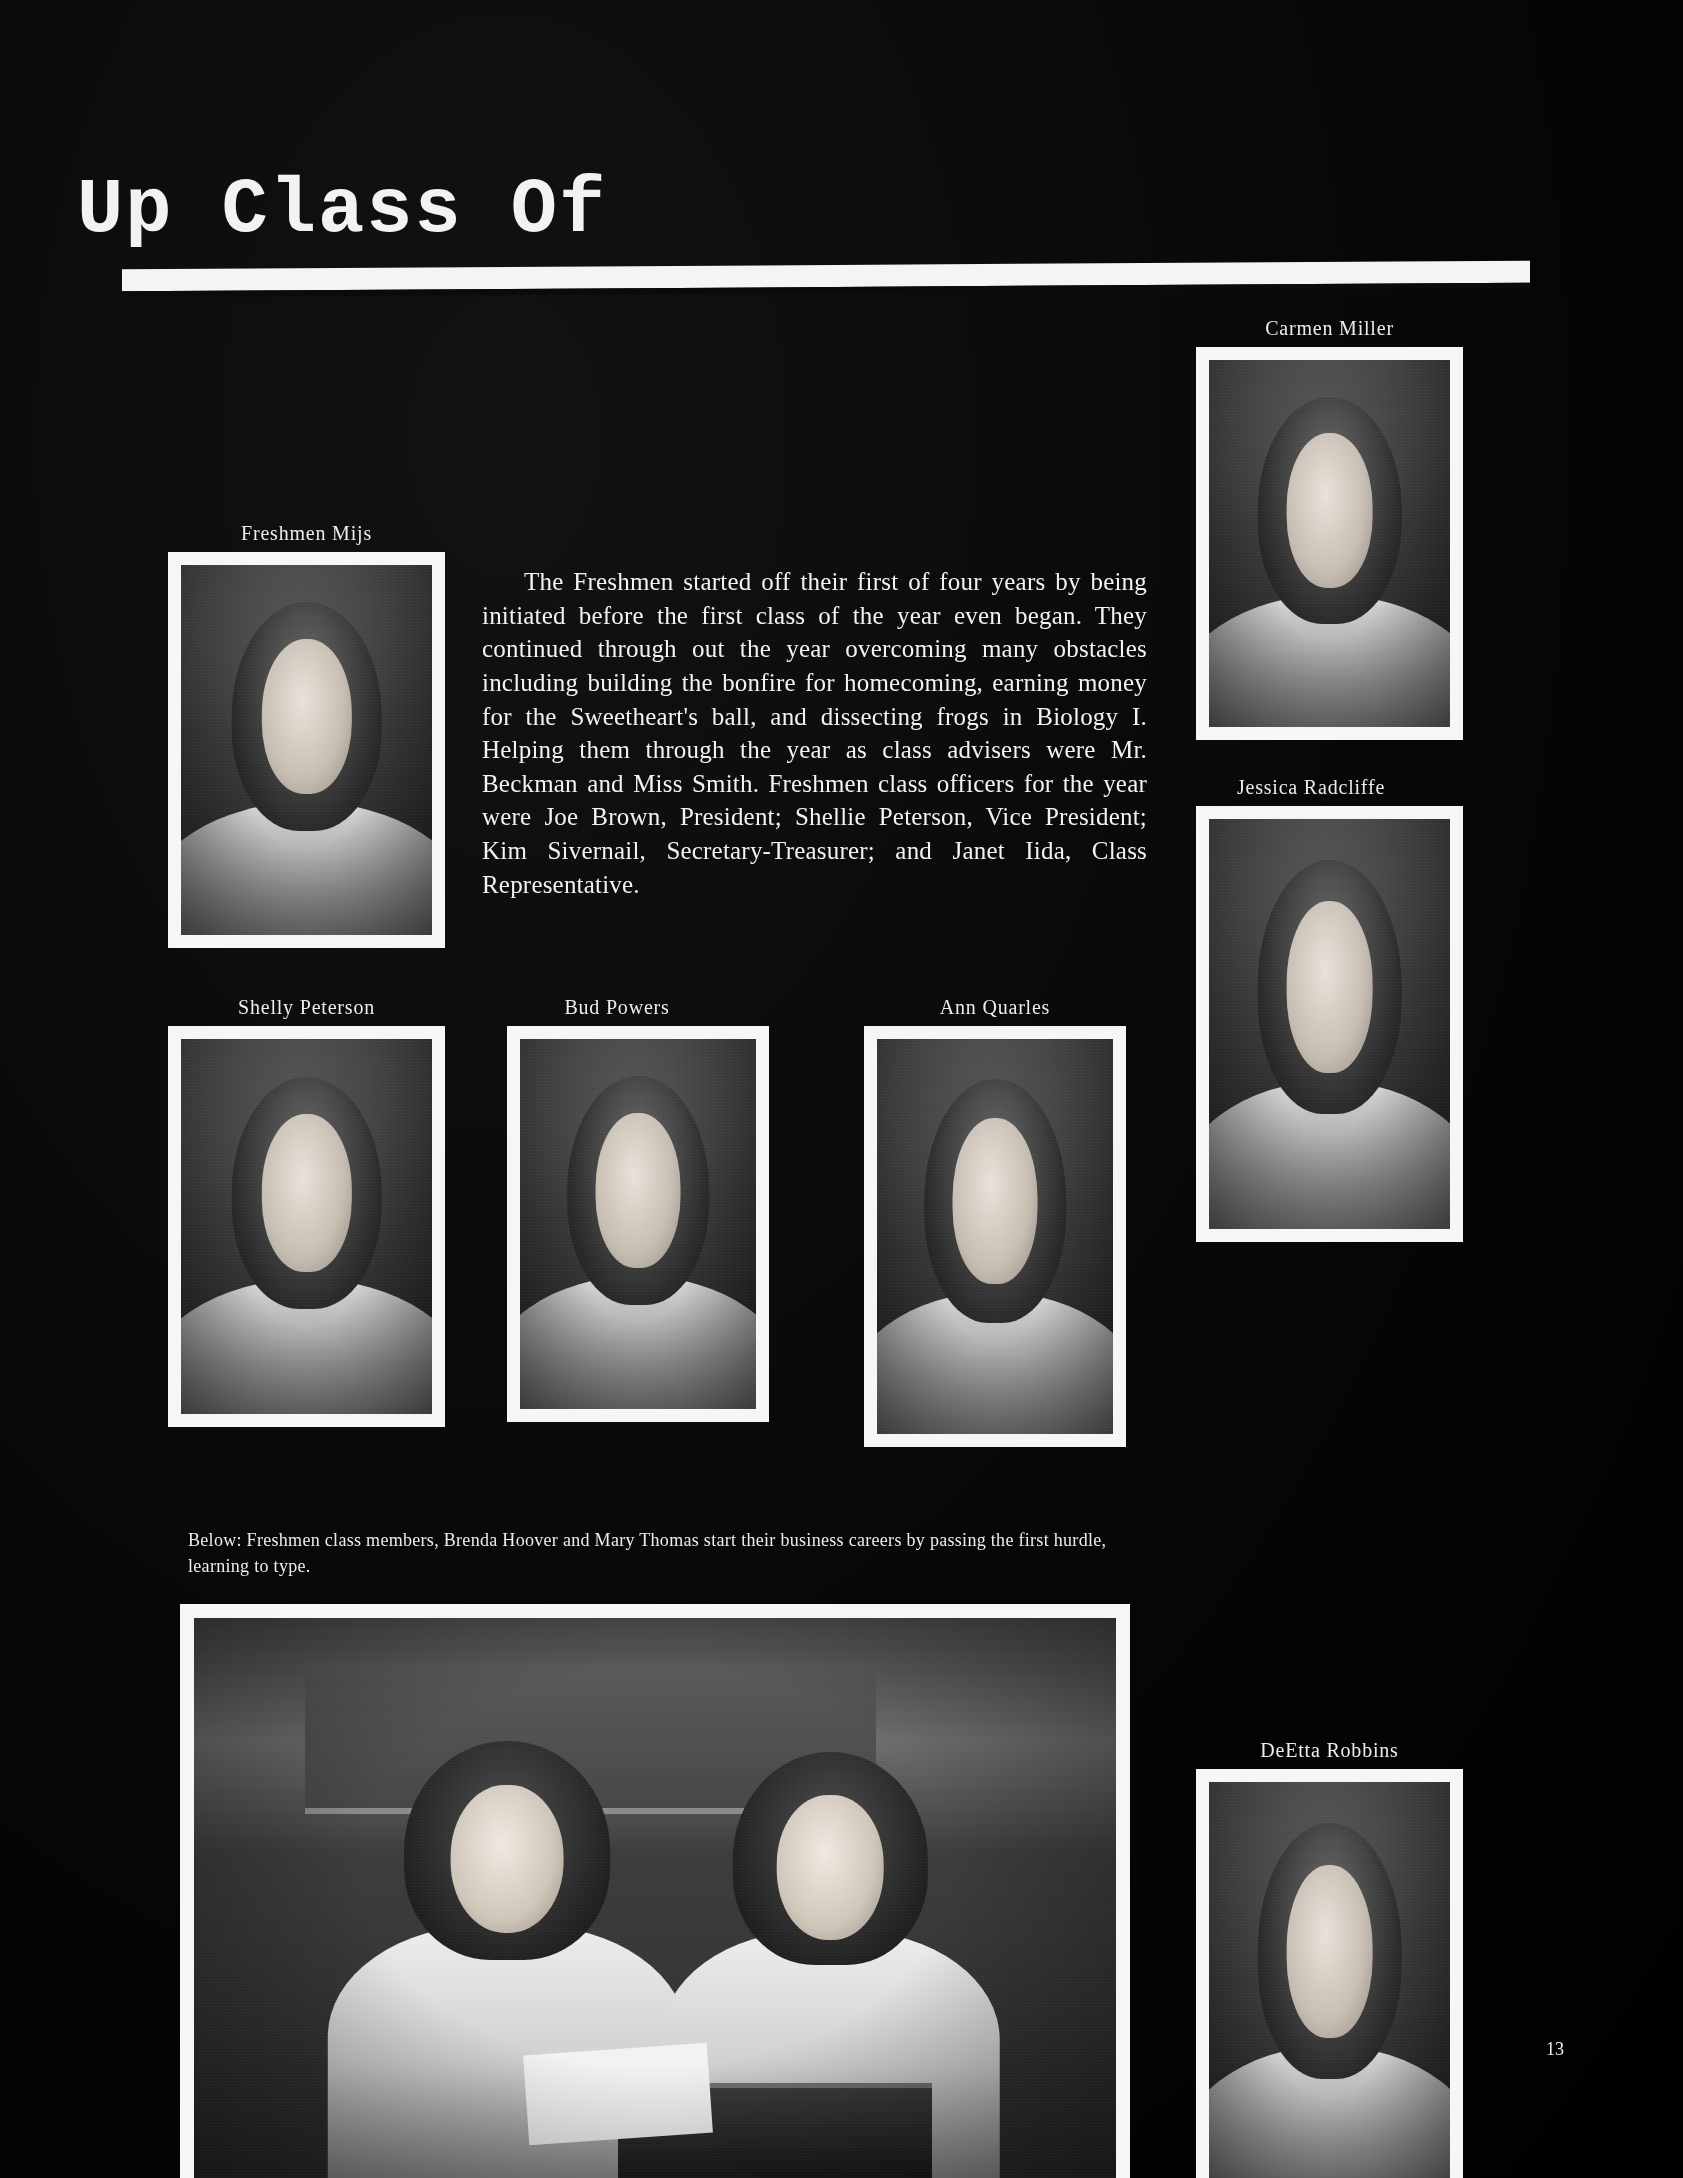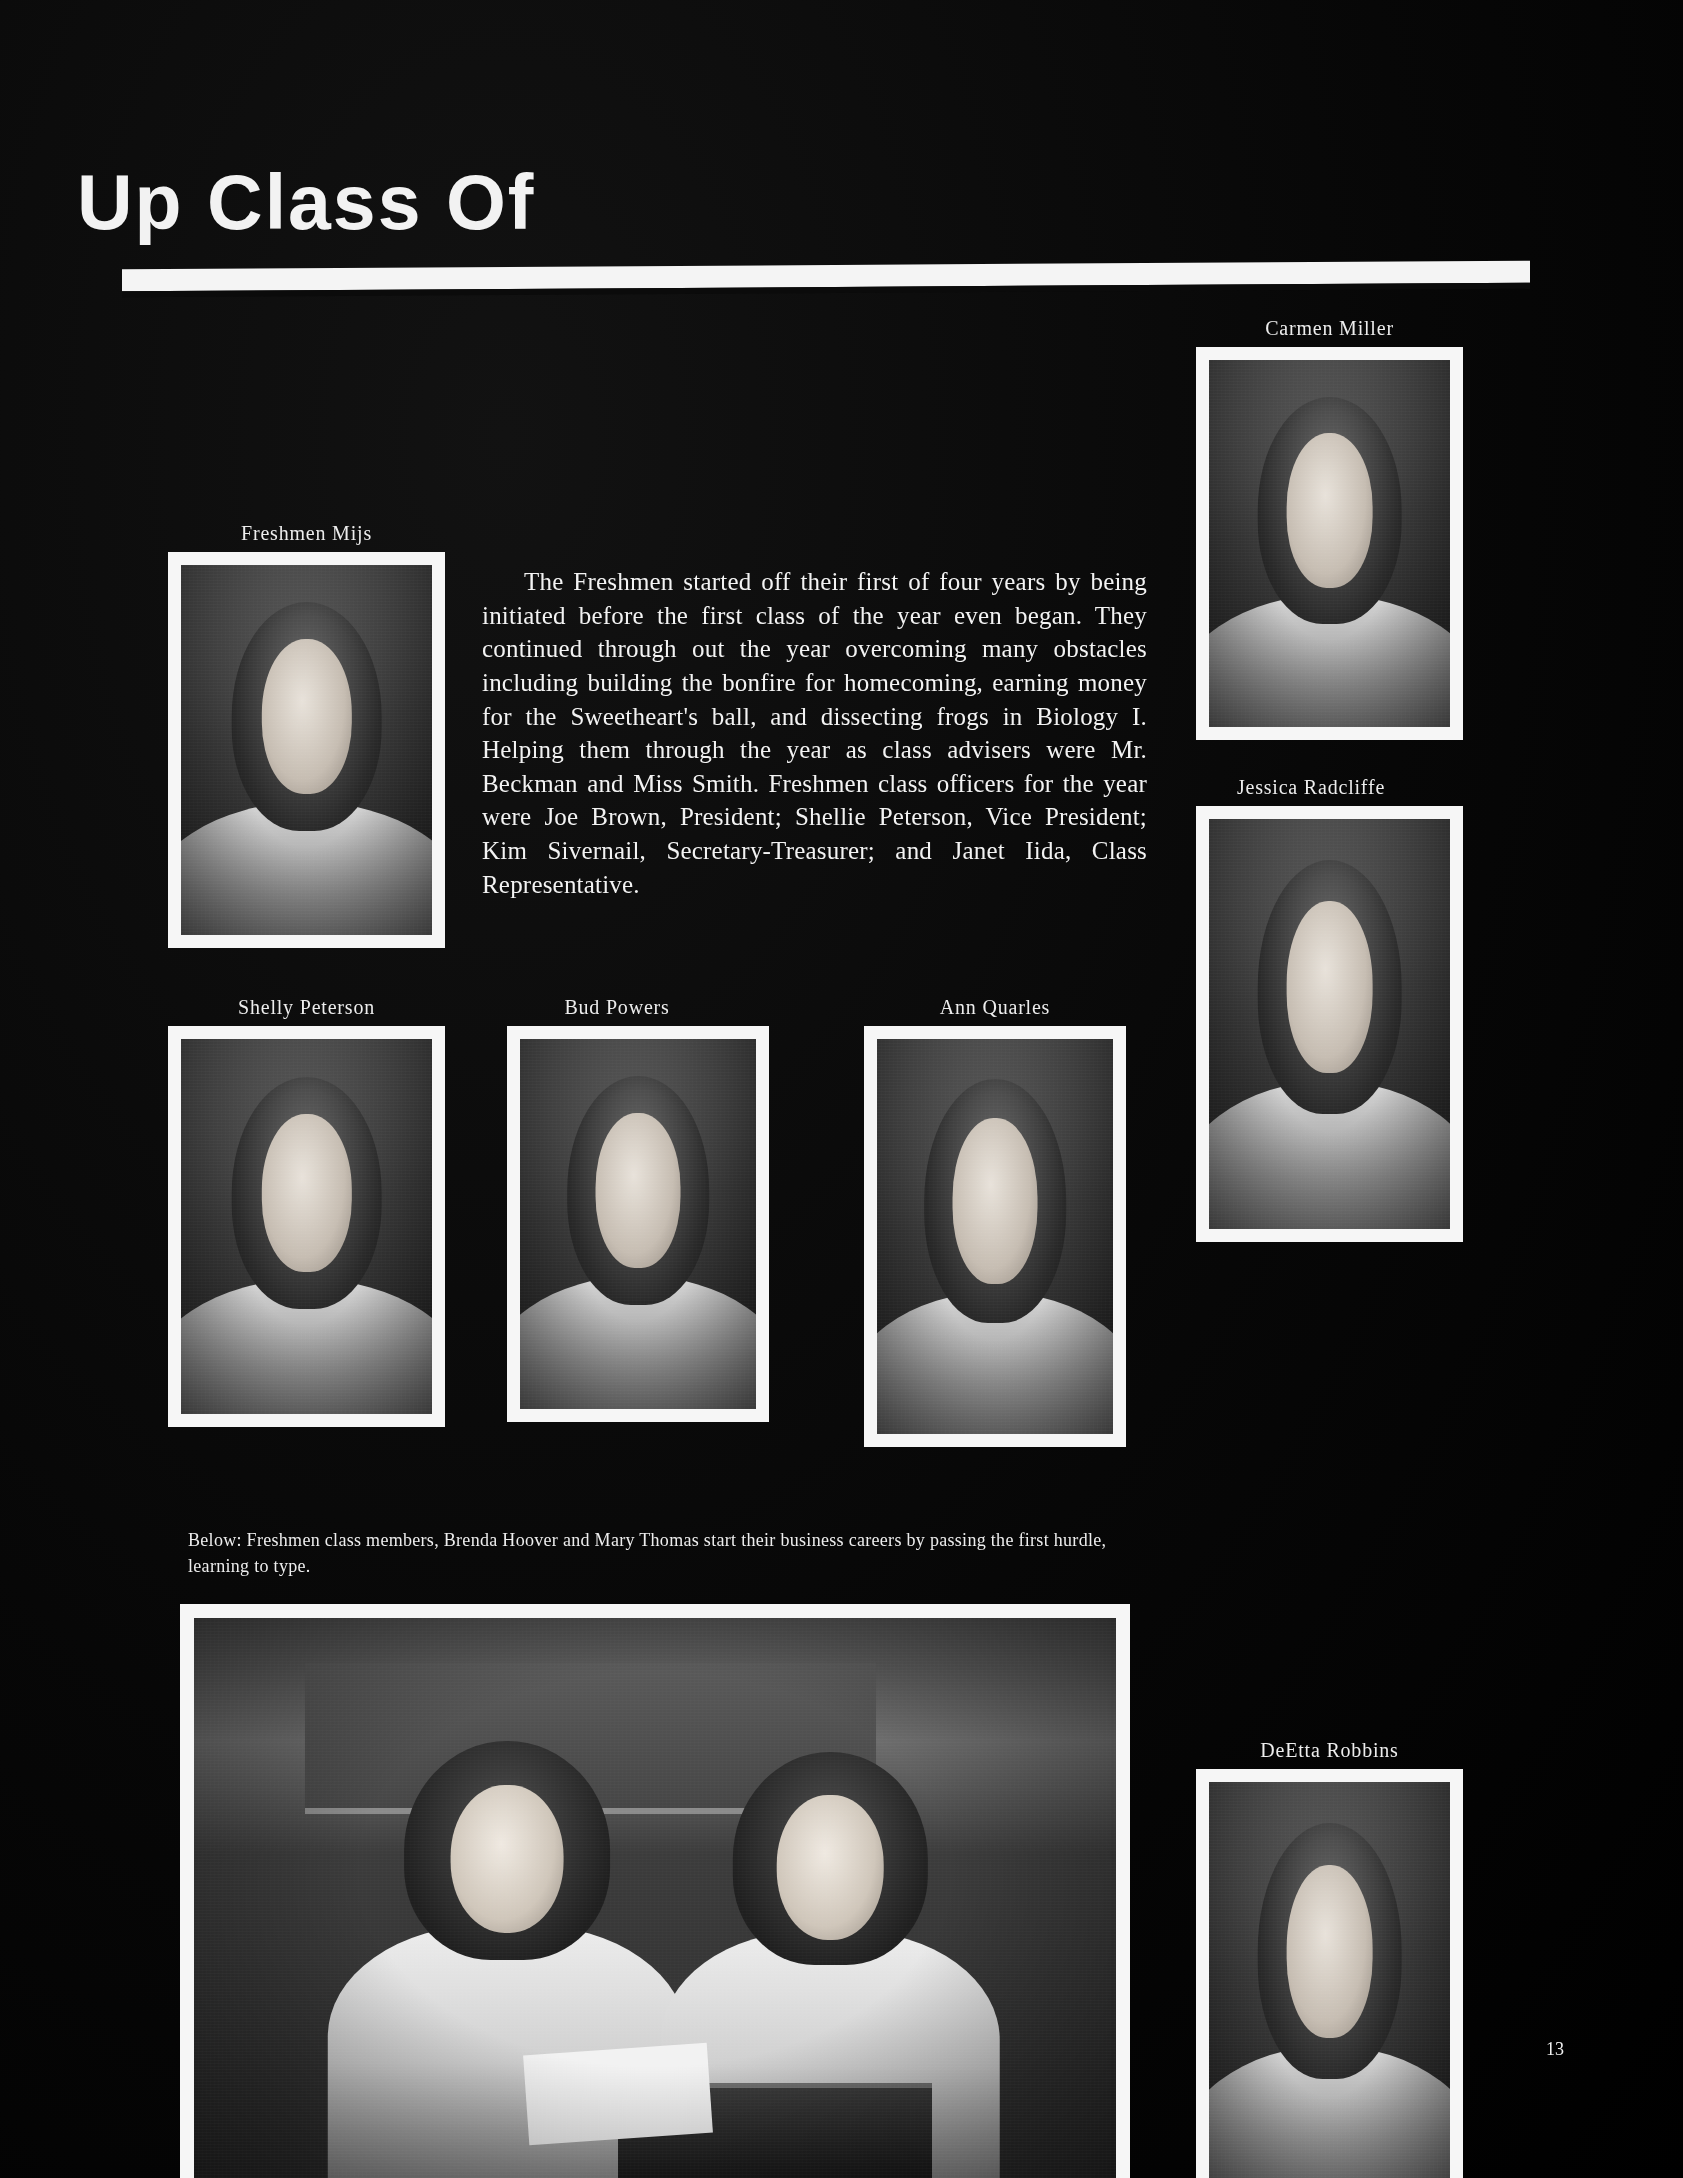--- a/index.html
+++ b/index.html
@@ -22,22 +22,22 @@
     width: 1683px;
     height: 2178px;
     background:
       radial-gradient(ellipse at 30% 20%, #121212 0%, #070707 55%, #000000 100%);
   }
 
   
   .page-title {
     position: absolute;
     left: 77px;
-    top: 112px;
-    font-family: Liberation Sans, sans-serif;
+    top: 120px;
+    font-family: Liberation Mono, monospace;
     font-size: 77px;
     letter-spacing: 2px;
     color: #f2f2f2;
     line-height: 1;
     white-space: nowrap;
   }
   .title-rule {
     position: absolute;
     left: 122px;
     top: 265px;

